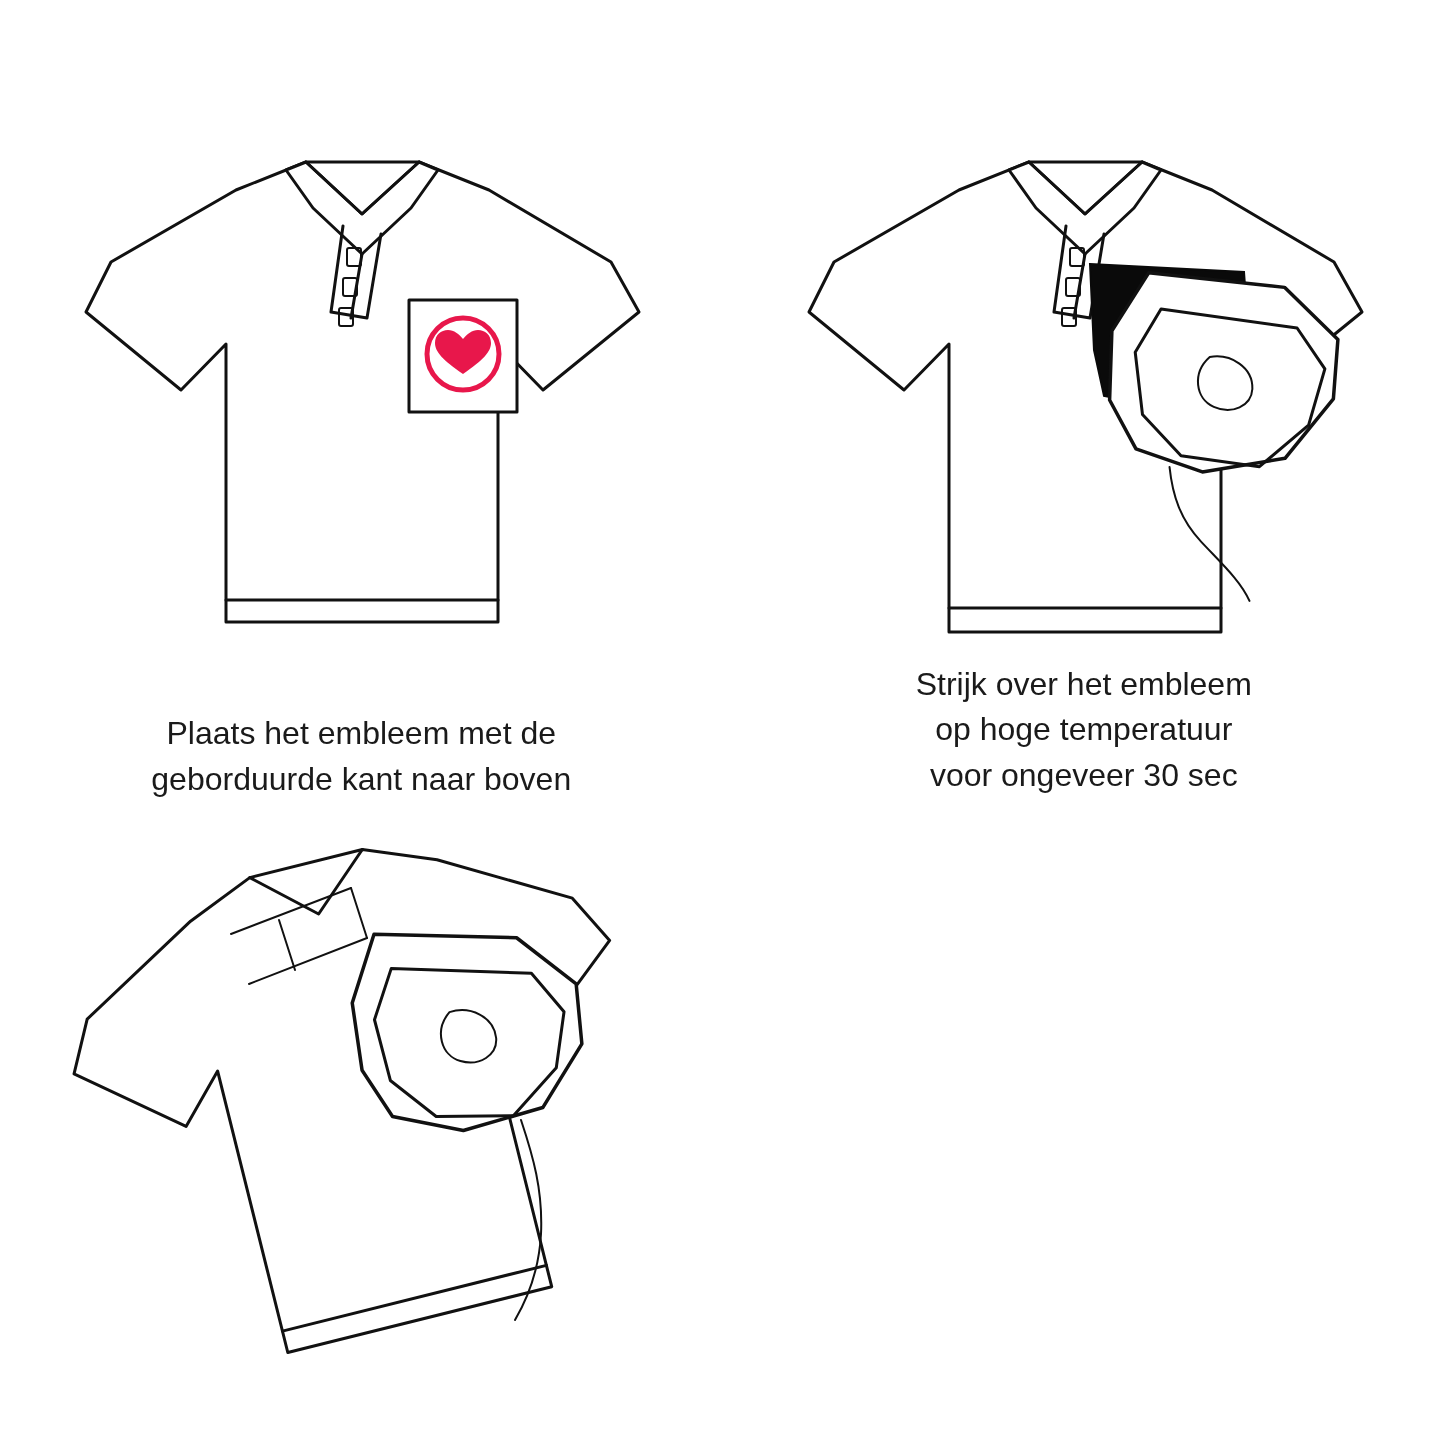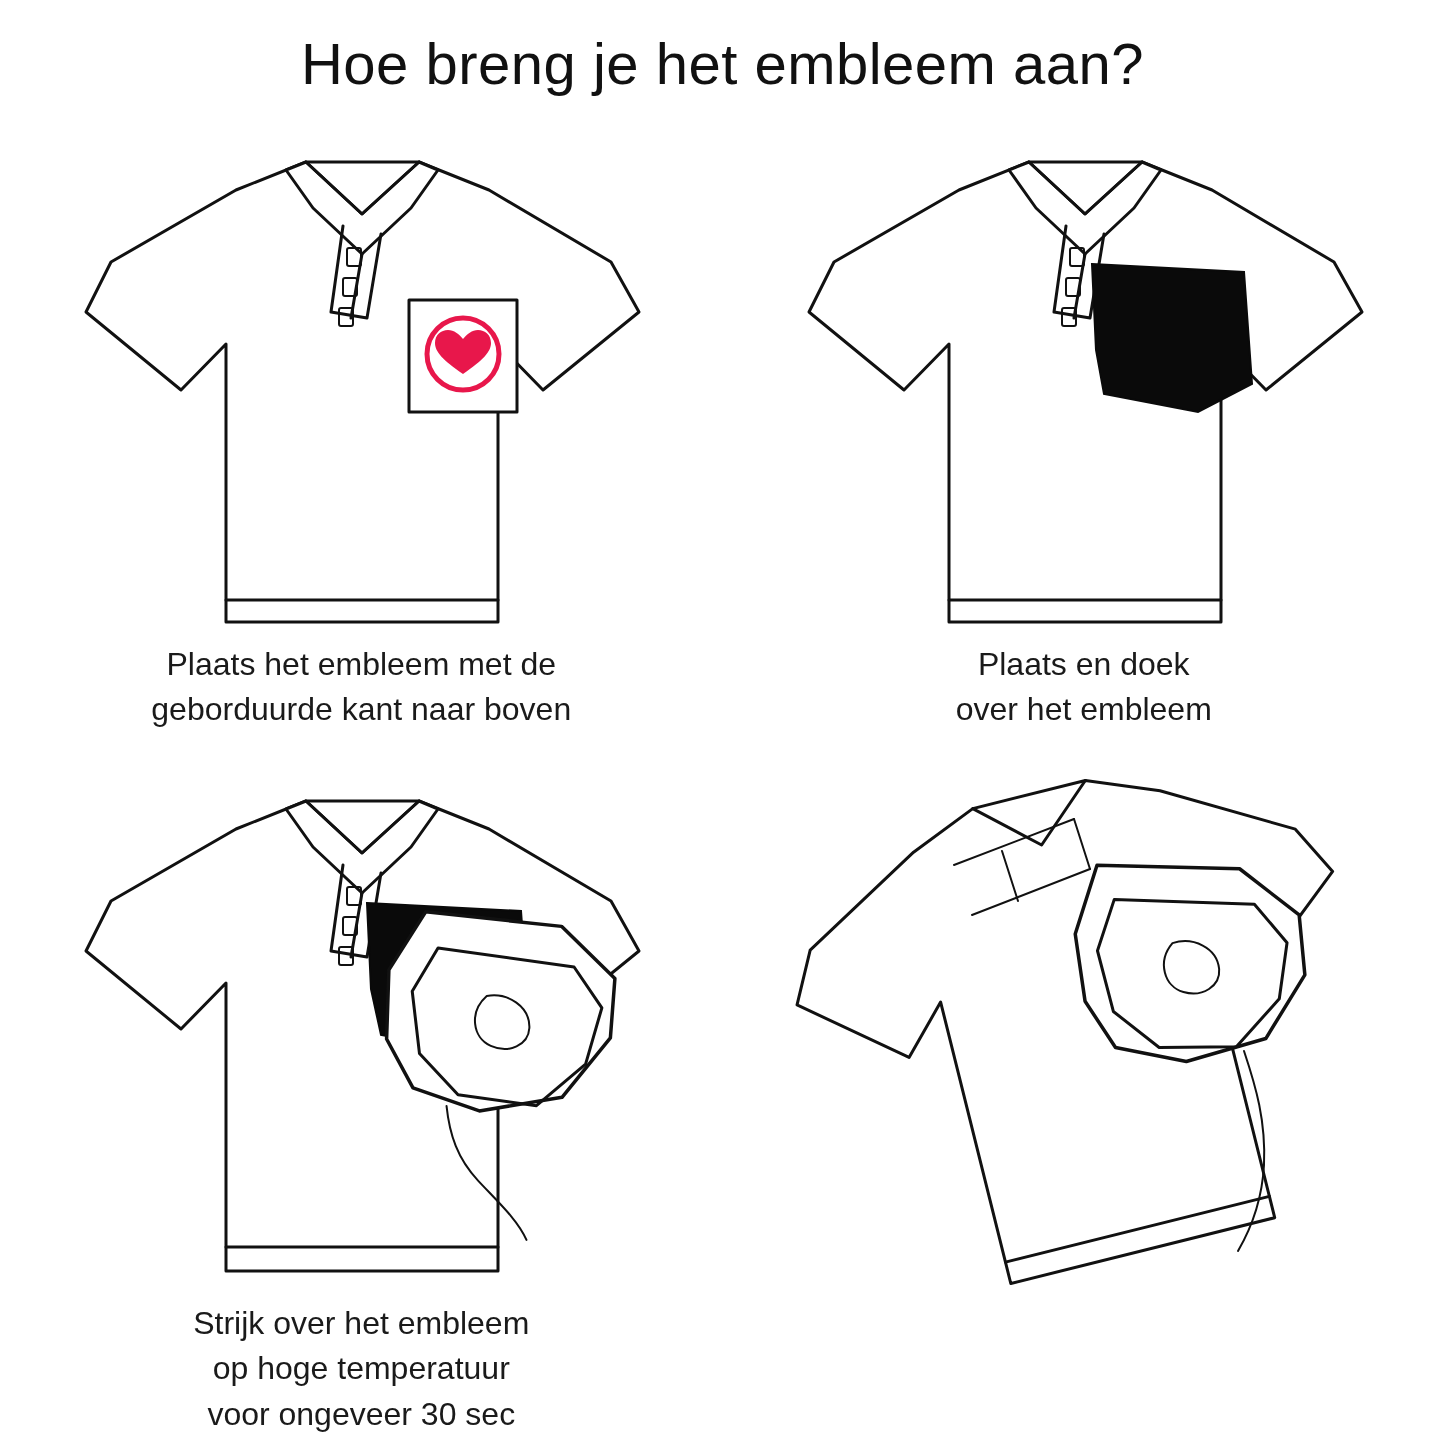--- a/index.html
+++ b/index.html
@@ -98,21 +98,20 @@
     stroke: #111111;
     stroke-width: 3.5;
     stroke-linejoin: round;
   }
 </style>
 </head>
 <body>
 
 <div class="page">
 
-  <div class="title">Hoe breng je het embleem aan?</div>
 
   <div class="grid">
 
     <div class="cell cell-1">
       <div class="art">
         <svg width="620" height="520" viewBox="0 0 620 520">
 
           <path class="fill-white" d="M255 40 L185 68 L60 140 L35 190 L130 268 L175 222 L175 500 L447 500 L447 222 L492 268 L588 190 L560 140 L438 68 L368 40 Z"></path>
 
           <path class="fill-white" d="M255 40 L235 48 L262 86 L311 132 L360 86 L387 48 L368 40 L311 92 Z"></path>
@@ -131,38 +130,20 @@
             <rect class="fill-white" x="358" y="178" width="108" height="112"></rect>
             <circle cx="412" cy="232" r="36" fill="none" stroke="#e8174b" stroke-width="5"></circle>
             <path d="M412 252 C392 238 384 230 384 221 C384 213 390 208 397 208 C403 208 408 212 412 217 C416 212 421 208 427 208 C434 208 440 213 440 221 C440 230 432 238 412 252 Z" fill="#e8174b"></path>
           </g>
         </svg>
       </div>
       <div class="caption">Plaats het embleem met de
 geborduurde kant naar boven</div>
     </div>
 
-    <div class="cell cell-2">
-      <div class="art">
-        <svg width="620" height="520" viewBox="0 0 620 520">
-          <path class="fill-white" d="M255 40 L185 68 L60 140 L35 190 L130 268 L175 222 L175 500 L447 500 L447 222 L492 268 L588 190 L560 140 L438 68 L368 40 Z"></path>
-          <path class="fill-white" d="M255 40 L235 48 L262 86 L311 132 L360 86 L387 48 L368 40 L311 92 Z"></path>
-          <path class="stroke" d="M255 40 L311 92 L368 40"></path>
-          <path class="stroke" d="M292 104 L280 190 L316 196 L330 112"></path>
-          <path class="stroke" d="M311 132 L300 196"></path>
-          <rect class="stroke-thin" x="296" y="126" width="14" height="18" rx="2"></rect>
-          <rect class="stroke-thin" x="292" y="156" width="14" height="18" rx="2"></rect>
-          <rect class="stroke-thin" x="288" y="186" width="14" height="18" rx="2"></rect>
-          <path class="stroke" d="M175 478 L447 478"></path>
-          <path class="cloth" d="M318 142 L470 150 L478 262 L424 290 L330 272 L322 228 Z"></path>
-        </svg>
-      </div>
-      <div class="caption">Plaats en doek
-over het embleem</div>
-    </div>
 
     <div class="cell cell-3">
       <div class="art">
         <svg width="620" height="540" viewBox="0 0 620 540">
           <path class="fill-white" d="M255 40 L185 68 L60 140 L35 190 L130 268 L175 222 L175 510 L447 510 L447 222 L492 268 L588 190 L560 140 L438 68 L368 40 Z"></path>
           <path class="fill-white" d="M255 40 L235 48 L262 86 L311 132 L360 86 L387 48 L368 40 L311 92 Z"></path>
           <path class="stroke" d="M255 40 L311 92 L368 40"></path>
           <path class="stroke" d="M292 104 L280 190 L316 196 L330 112"></path>
           <path class="stroke" d="M311 132 L300 196"></path>
           <rect class="stroke-thin" x="296" y="126" width="14" height="18" rx="2"></rect>

